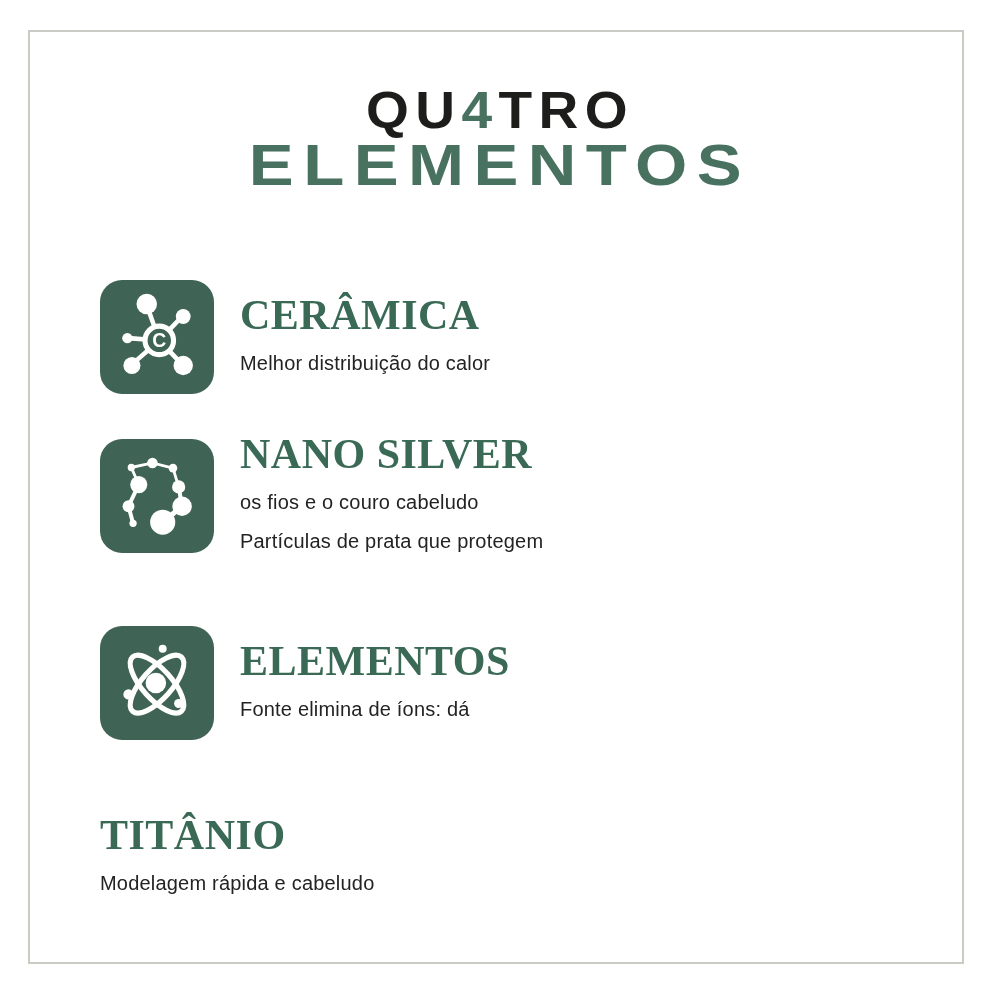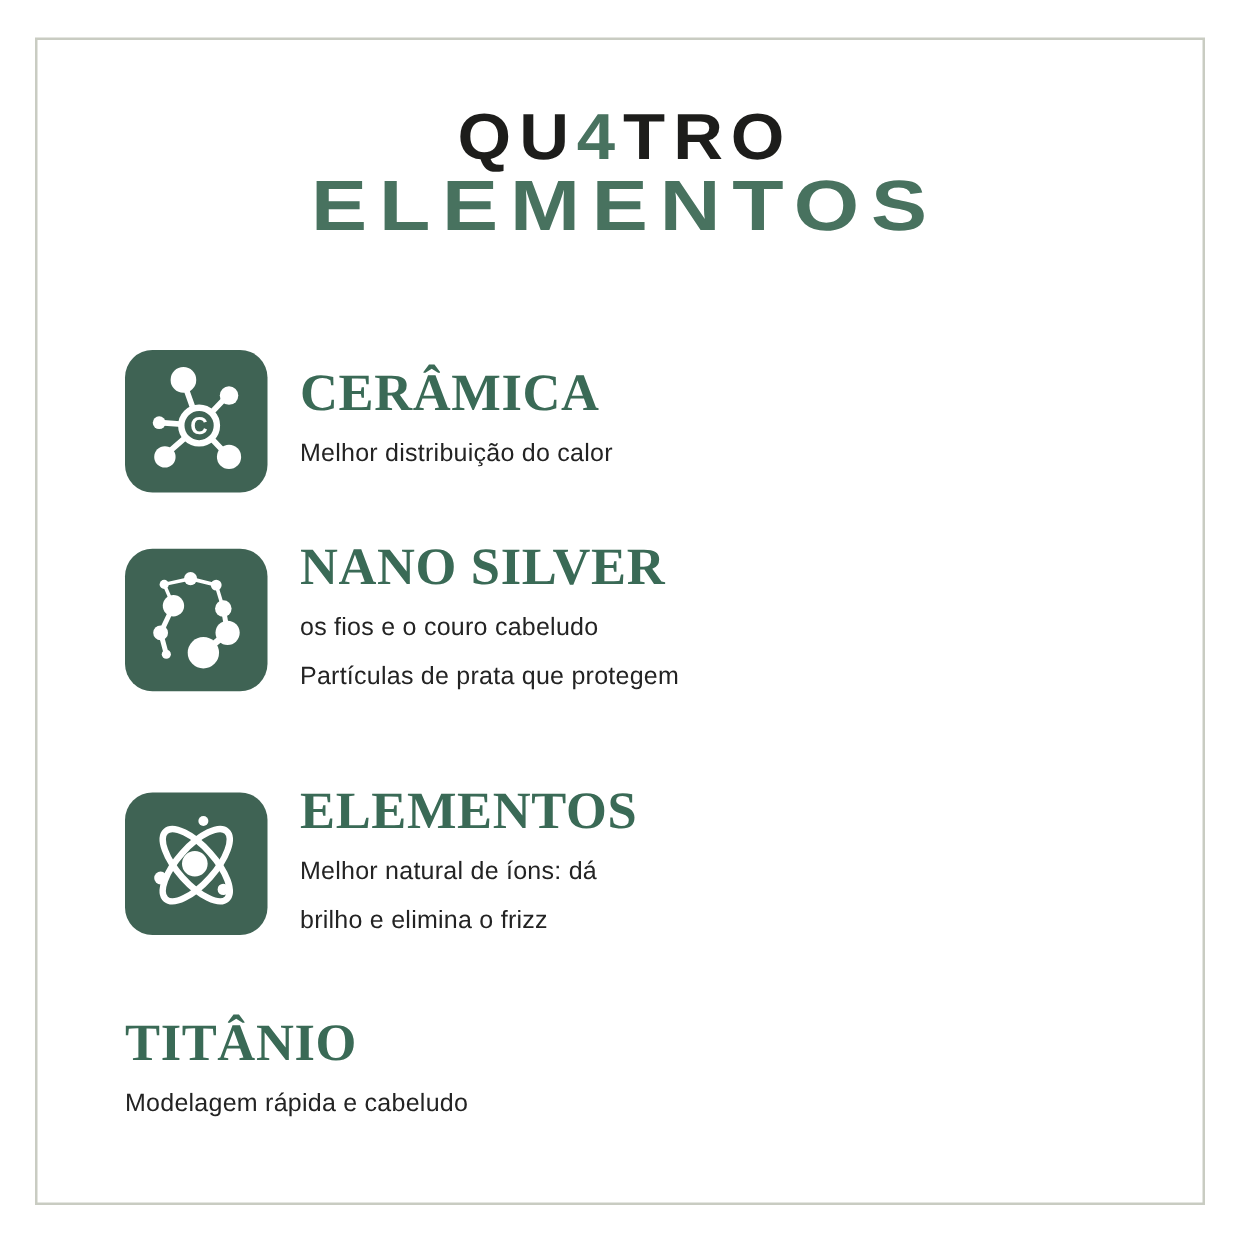--- a/index.html
+++ b/index.html
@@ -146,22 +146,21 @@
       <g fill="#ffffff">
         <circle cx="49" cy="50" r="9"></circle>
         <circle cx="25" cy="60" r="4.5"></circle>
         <circle cx="69" cy="68" r="4"></circle>
         <circle cx="55" cy="20" r="3.5"></circle>
       </g>
     </svg>
   </div>
   <div class="copy">
     <h2>ELEMENTOS</h2>
-    <p>Melhor natural de íons: dá</p>
-    <p>brilho e elimina o frizz</p>
+    <p>Fonte elimina de íons: dá</p>
   </div>
 </section>
 
 <section class="row s3">
   <div class="copy">
     <h2>TITÂNIO</h2>
     <p>Modelagem rápida e cabeludo</p>
   </div>
 </section>
 

